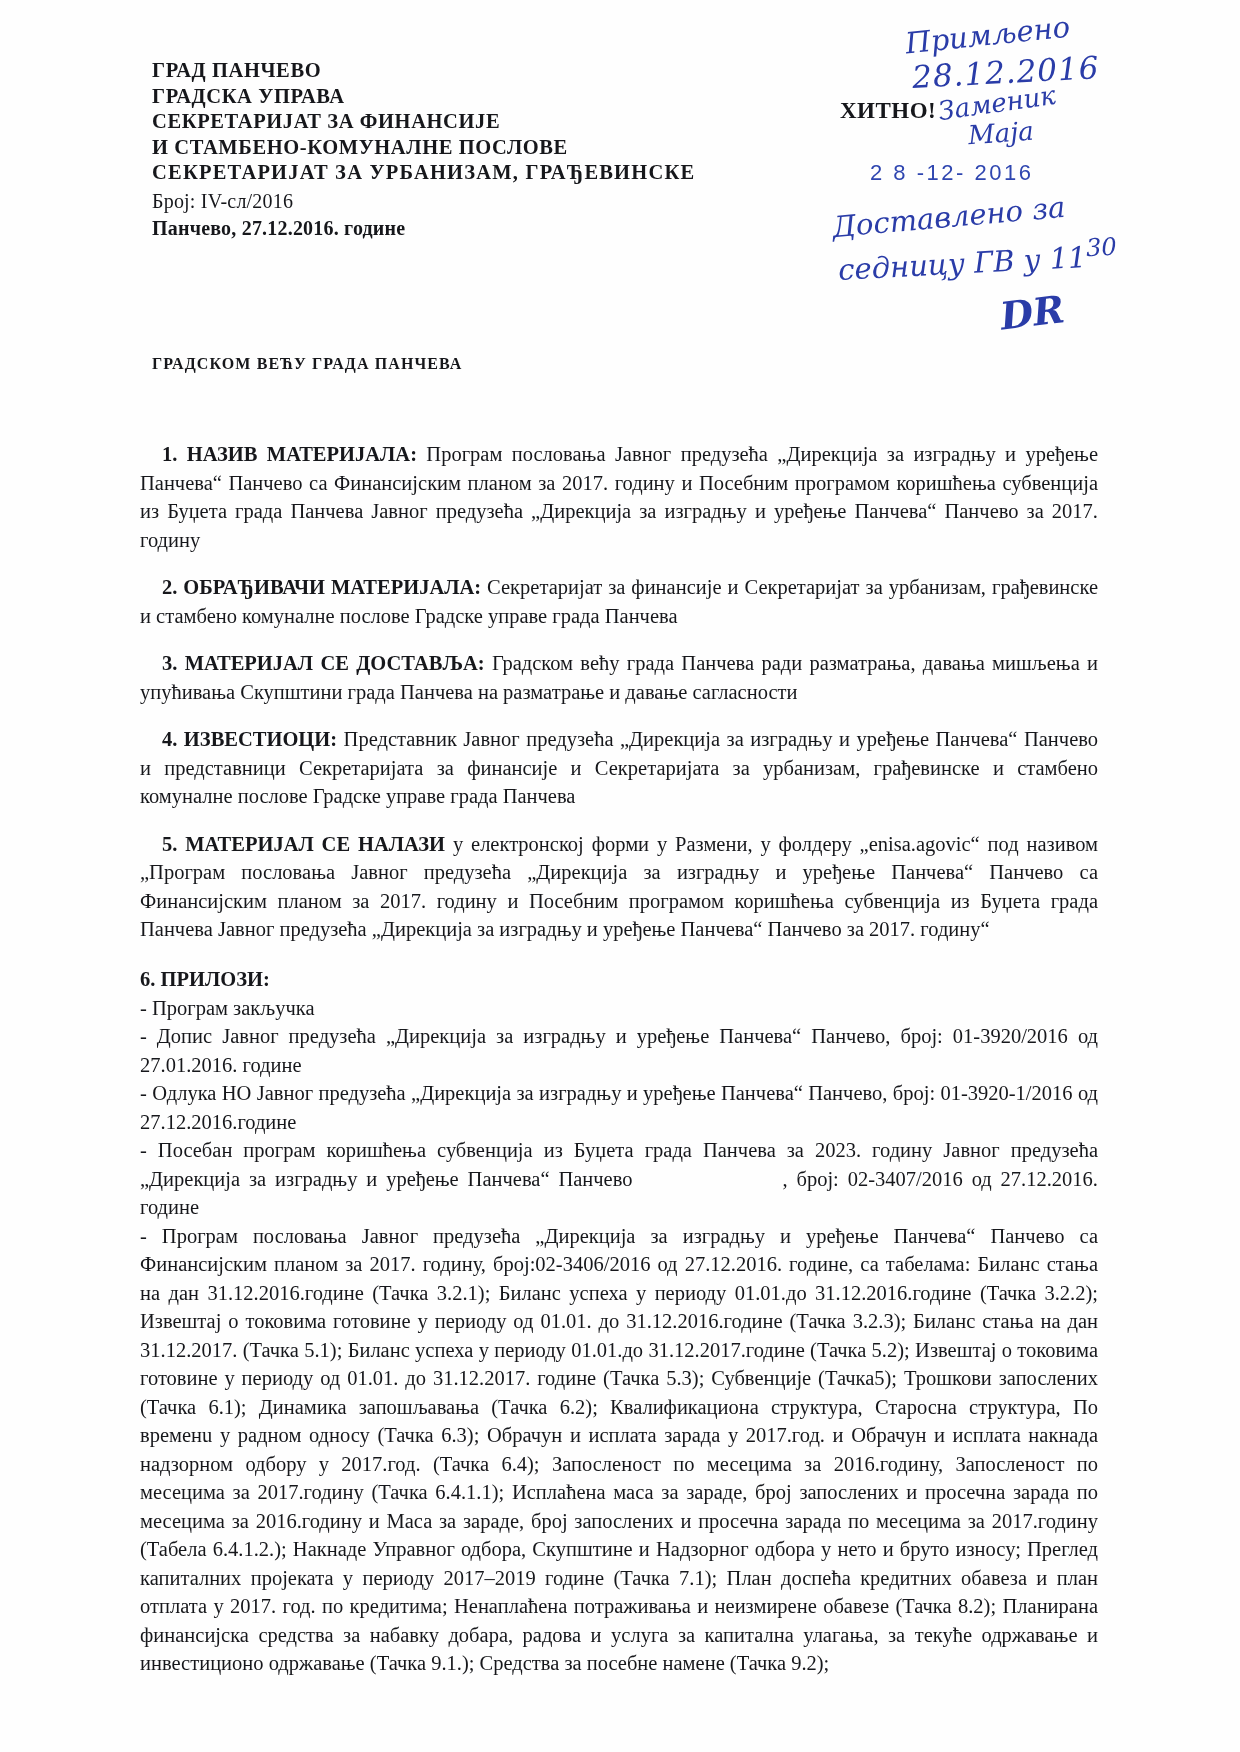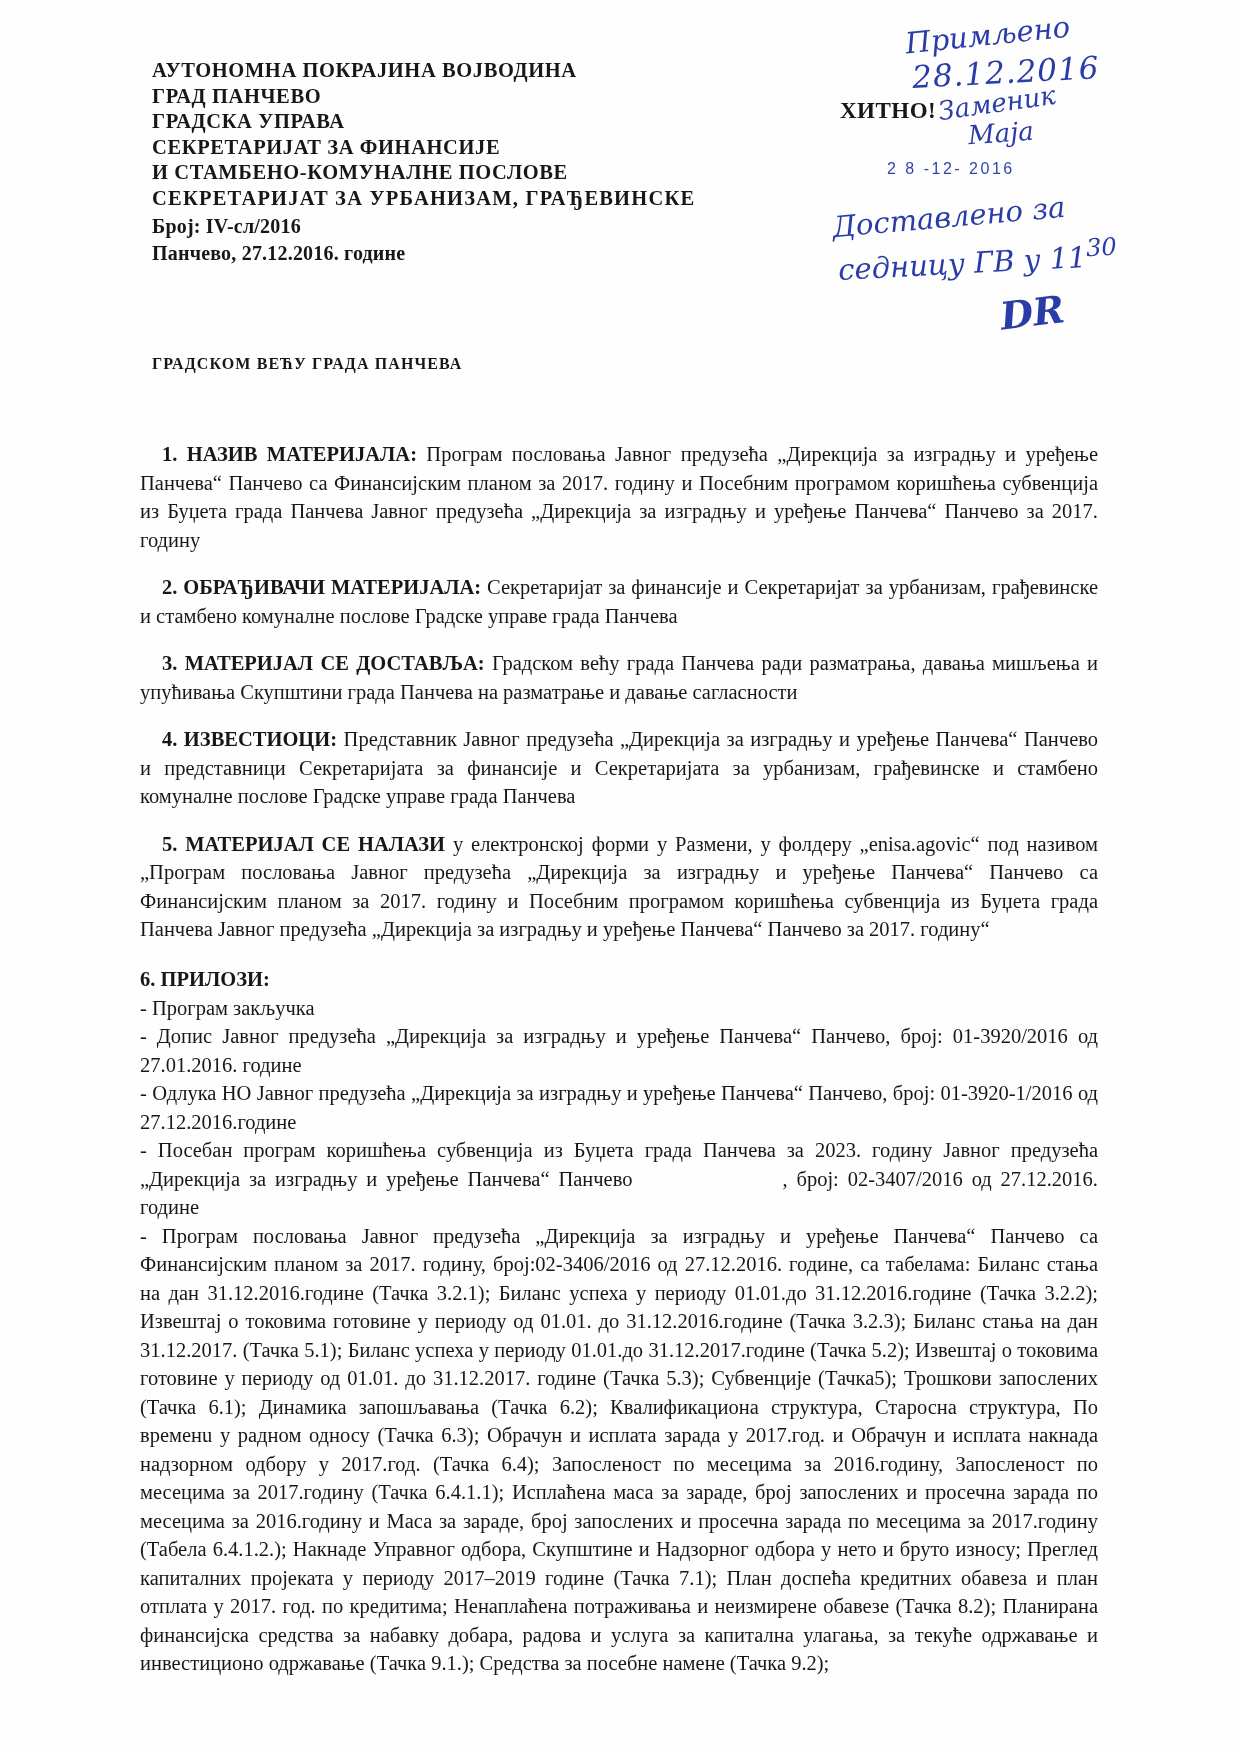--- a/index.html
+++ b/index.html
@@ -28,21 +28,21 @@
     font-weight: bold;
     font-size: 20.5px;
     letter-spacing: 0.6px;
     line-height: 25.5px;
     white-space: nowrap;
   }
   .header .line.sp {
     letter-spacing: 1.2px;
   }
   .header .num {
-    font-weight: bold;
+    font-weight: normal;
     font-size: 20px;
     line-height: 27px;
     letter-spacing: 0.2px;
     margin-top: 2px;
   }
   .header .place {
     font-weight: bold;
     font-size: 20px;
     line-height: 27px;
     letter-spacing: 0.2px;
@@ -90,24 +90,23 @@
     font-weight: bold;
     font-size: 23px;
     letter-spacing: 0.5px;
     color: #16171b;
   }
   .hw-stampdate {
     left: 870px;
     top: 160px;
     font-family: "Liberation Sans", sans-serif;
     font-style: normal;
-    font-size: 16px;
+    font-size: 22px;
     letter-spacing: 2.5px;
     color: #2f46b0;
-    margin-left: 17px;
   }
   .hw-note1 {
     left: 832px;
     top: 200px;
     font-size: 29px;
     transform: rotate(-5deg);
   }
   .hw-note2 {
     left: 838px;
     top: 240px;
@@ -176,21 +175,20 @@
     display: inline-block;
     width: 150px;
   }
 </style>
 </head>
 <body>
 
 <div class="page">
 
   <div class="header">
-    <div class="line">АУТОНОМНА  ПОКРАЈИНА  ВОЈВОДИНА</div>
     <div class="line">ГРАД ПАНЧЕВО</div>
     <div class="line">ГРАДСКА  УПРАВА</div>
     <div class="line">СЕКРЕТАРИЈАТ ЗА ФИНАНСИЈЕ</div>
     <div class="line">И СТАМБЕНО-КОМУНАЛНЕ ПОСЛОВЕ</div>
     <div class="line sp">СЕКРЕТАРИЈАТ  ЗА  УРБАНИЗАМ,  ГРАЂЕВИНСКЕ</div>
     <div class="num">Број: IV-сл/2016</div>
     <div class="place">Панчево, 27.12.2016. године</div>
   </div>
 
   <div class="hw hw-approved">Примљено</div>

